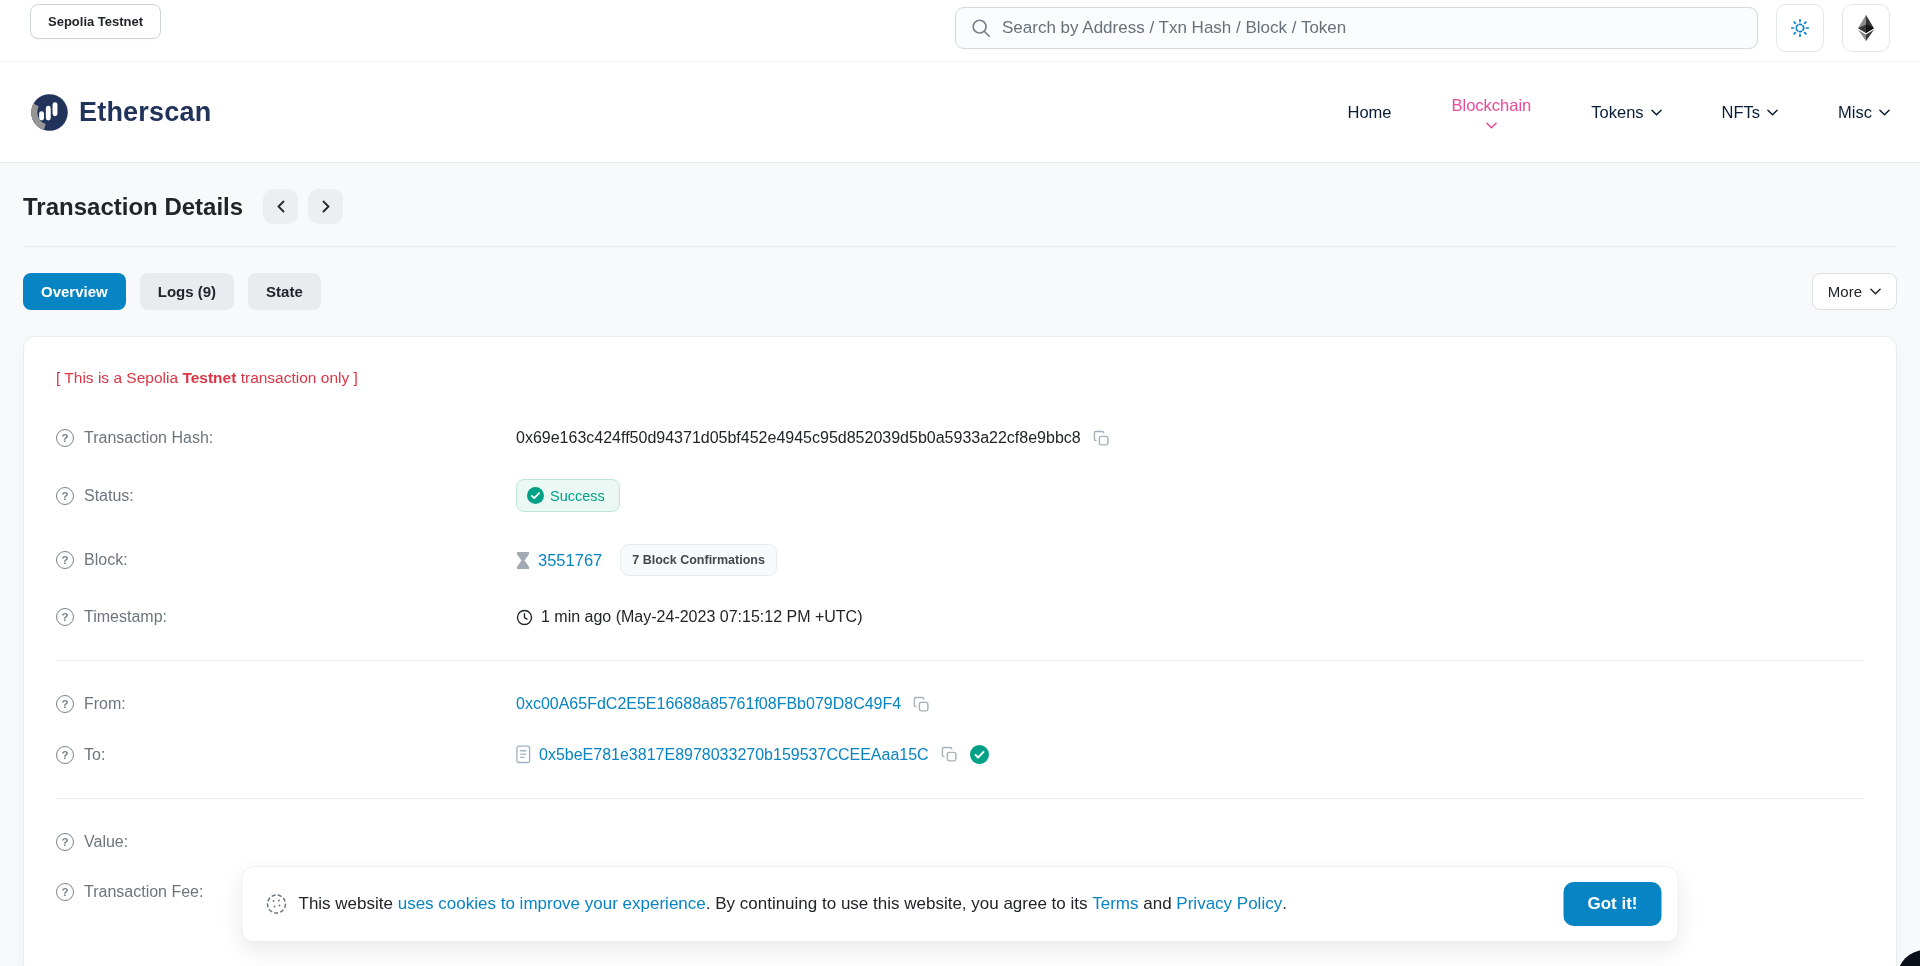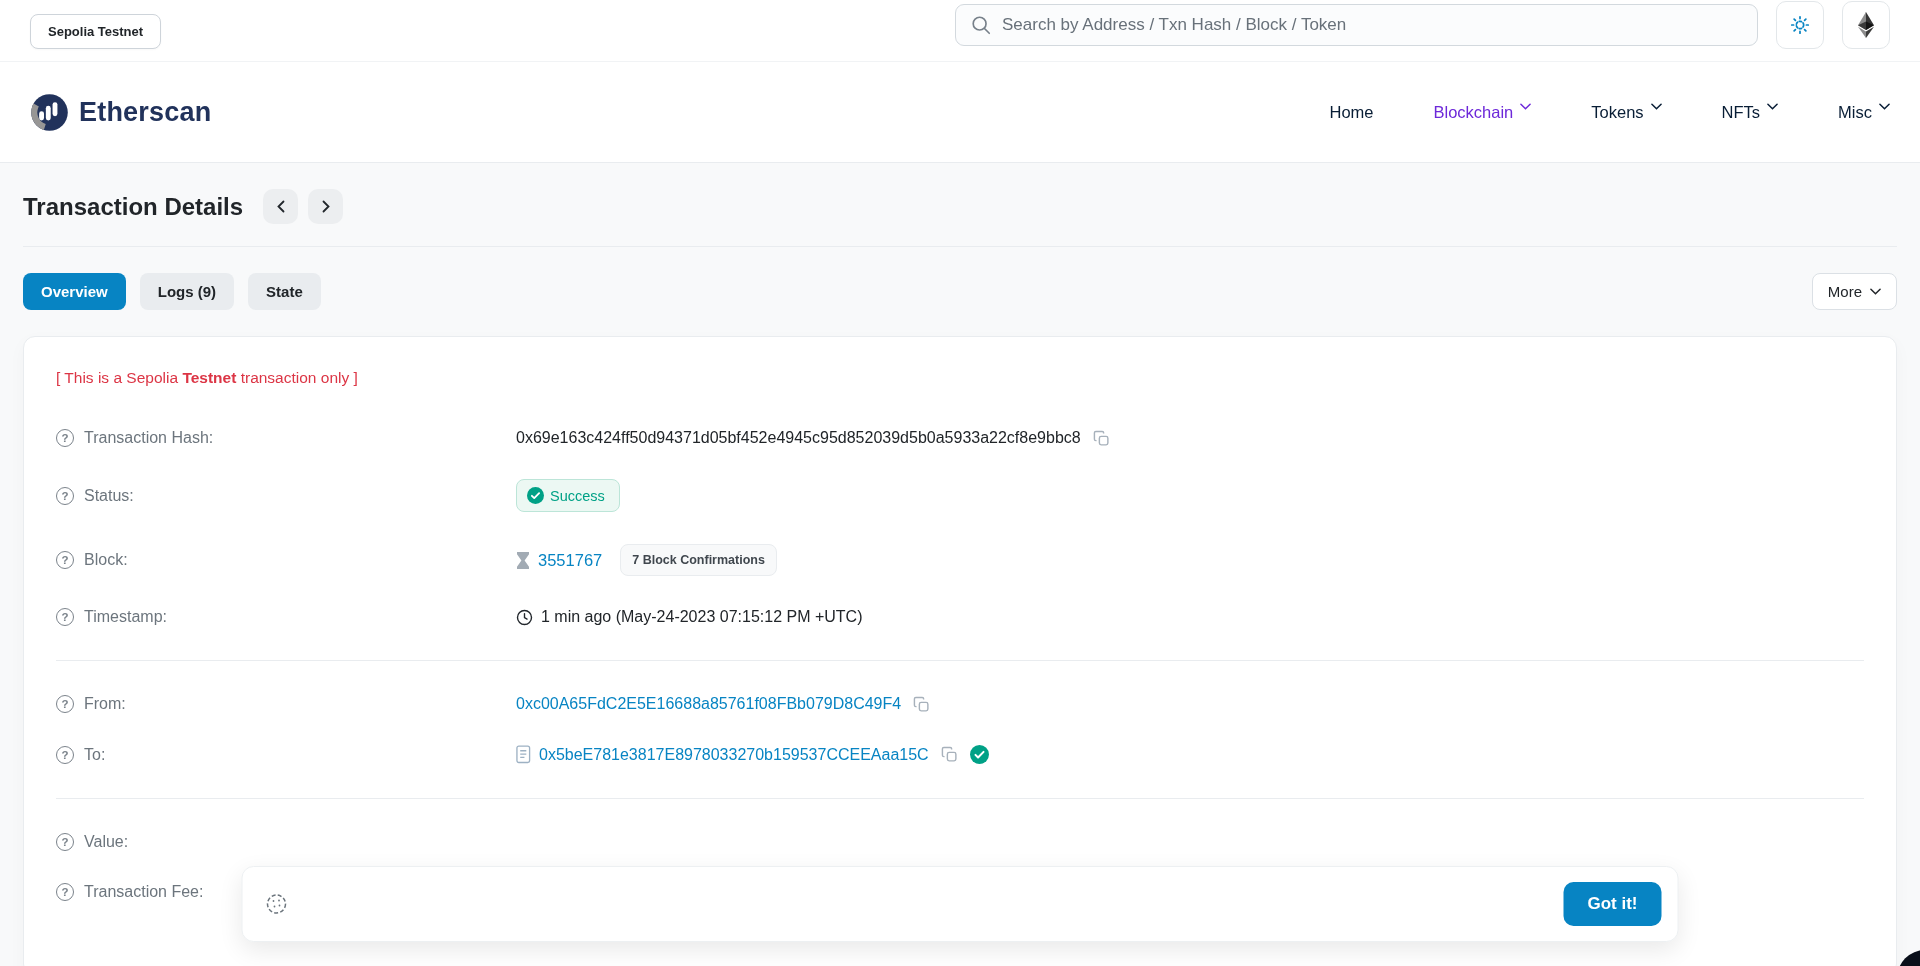--- a/index.html
+++ b/index.html
@@ -1,42 +1,42 @@
 <!DOCTYPE html>
 <html><head>
 <meta charset="utf-8">
 <style>
   * { box-sizing: border-box; margin: 0; padding: 0; }
   html,body { width:1920px; height:966px; overflow:hidden; background:#fff;
     font-family:"Liberation Sans","DejaVu Sans",sans-serif; color:#212529; }
 
   
-  .topbar { height:62px; background:#fff; display:flex; align-items:flex-end;
-    padding:12px 30px; border-bottom:1px solid #f1f3f5; }
+  .topbar { height:62px; background:#fff; display:flex; align-items:flex-start;
+    padding:4px 30px; border-bottom:1px solid #f1f3f5; }
   .network-btn { border:1px solid #ced4da; border-radius:8px; background:#fff;
     padding:9px 17px; font-size:13px; font-weight:700; color:#212529; cursor:pointer;
     box-shadow:0 1px 2px rgba(0,0,0,.03); }
   .topbar-right { margin-left:auto; display:flex; align-items:center; gap:18px; }
   .search-wrap { display:flex; align-items:center; width:803px; height:42px;
     border:1px solid #d3d9de; border-radius:9px; background:#fbfcfd; padding:0 14px; gap:10px; }
   .search-wrap input { border:none; outline:none; background:transparent; flex:1;
     font-size:17px; color:#212529; font-family:inherit; }
   .search-wrap input::placeholder { color:#68717a; }
   .icon-btn { width:48px; height:48px; border:1px solid #e3e7ea; border-radius:10px;
     background:#fff; display:flex; align-items:center; justify-content:center; cursor:pointer; }
 
   
   .header { height:101px; background:#fff; border-bottom:1px solid #e9ecef;
     display:flex; align-items:center; padding:0 30px; }
   .brand { display:flex; align-items:center; gap:10px; cursor:pointer; }
   .brand-name { font-size:27px; font-weight:600; color:#21325b; letter-spacing:.2px; }
   .nav { margin-left:auto; display:flex; align-items:center; gap:40px; }
   .nav a { text-decoration:none; color:#081d35; font-size:16.5px; display:flex;
-    gap:7px; cursor:pointer;padding-left:20px; }
-  .nav a.active { color:#6d28d9; }
+    align-items:center; gap:7px; cursor:pointer;padding-left:20px; }
+  .nav a.active { color:#ec4899;flex-direction:column; }
 
   
   .content { background:#f8f9fa; height:803px; padding:0 23px; }
   .title-row { display:flex; align-items:center; gap:10px; padding:26px 0 22px;
     border-bottom:1px solid #e9ecef; }
   .page-title { font-size:24px; font-weight:700; color:#212529; margin-right:10px; }
   .pager-btn { width:35px; height:35px; border:none; border-radius:10px; background:#eceef0;
     display:flex; align-items:center; justify-content:center; cursor:pointer; }
 
   .tabs-row { display:flex; align-items:center; margin-top:26px; }
@@ -351,16 +351,17 @@
 <div class="cookie">
   <span class="cookie-icon">
     <svg width="24" height="24" viewBox="0 0 24 24" fill="none" stroke="#6c757d" stroke-width="1.5">
       <circle cx="12" cy="12" r="9" stroke-dasharray="4 2.2"></circle>
       <circle cx="9" cy="9" r="0.9" fill="#6c757d" stroke="none"></circle>
       <circle cx="14.5" cy="8.5" r="0.9" fill="#6c757d" stroke="none"></circle>
       <circle cx="10" cy="14.5" r="0.9" fill="#6c757d" stroke="none"></circle>
       <circle cx="15" cy="13.5" r="0.9" fill="#6c757d" stroke="none"></circle>
     </svg>
   </span>
+  <span class="cookie-text"><span>This website </span><a class="link">uses cookies to improve your experience</a><span>. By continuing to use this website, you agree to its </span><a class="link">Terms</a><span> and </span><a class="link">Privacy Policy</a><span>.</span></span>
   <button class="gotit-btn">Got it!</button>
 </div>
 
 <div class="chat-bubble"></div>
 
 </body></html>

